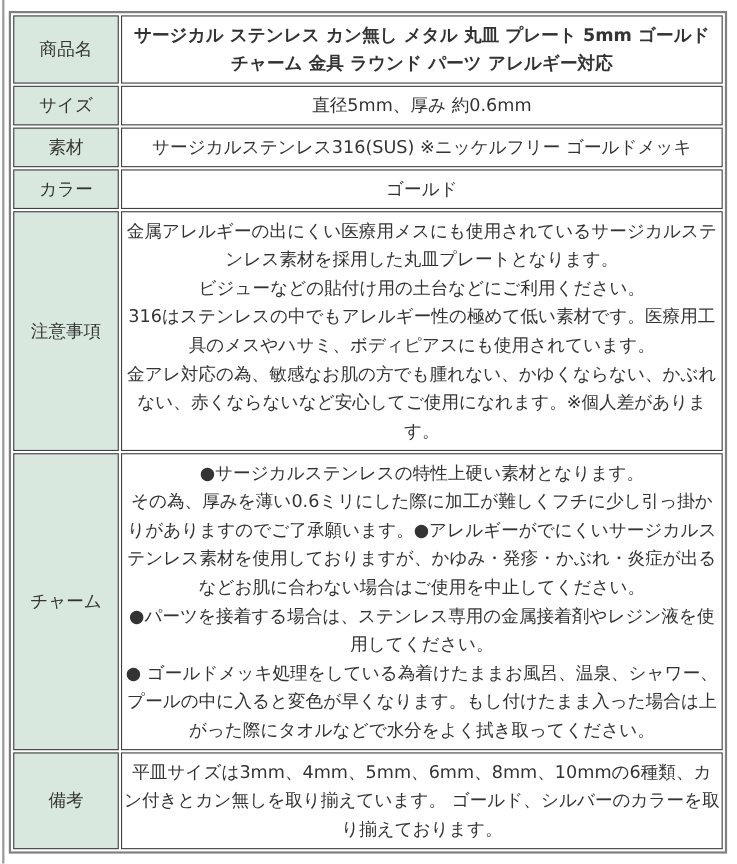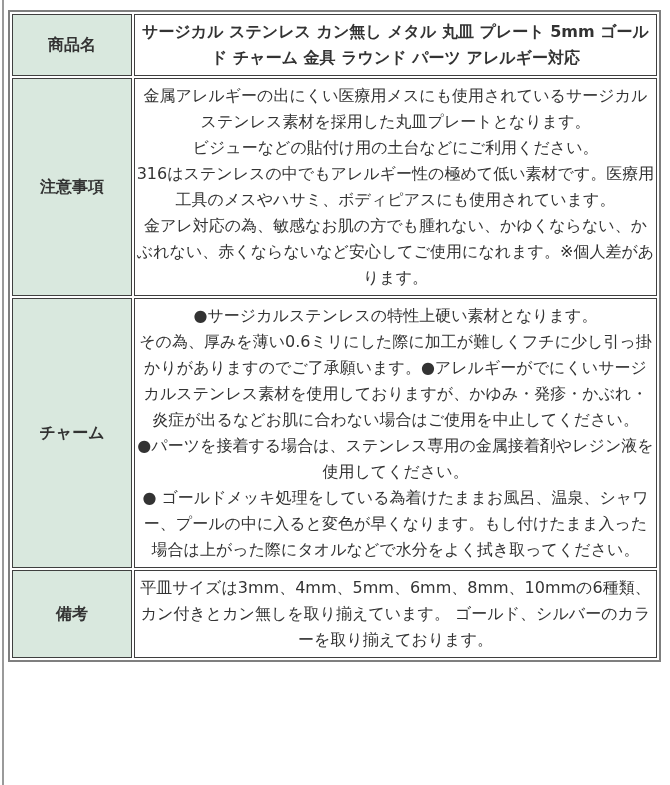--- a/index.html
+++ b/index.html
@@ -24,24 +24,24 @@
     background:var(--left-rule);
   }
   table.spec-table{
     position:absolute;left:8px;top:10px;width:653px;
     border:2px solid var(--frame);
     border-collapse:separate;border-spacing:2px;
     background:var(--page-bg);
     table-layout:fixed;
   }
   table.spec-table th{
-    width:120px;
+    width:96px;
     background:var(--header-bg);
     border:1px solid var(--cell-border);
-    font-size:16px;font-weight:bold;color:var(--text);
+    font-size:16px;font-weight:normal;color:var(--text);
     text-align:center;vertical-align:middle;
     padding:4px 2px;
   }
   table.spec-table td{
     background:var(--cell-bg);
     border:1px solid var(--cell-border);
     font-size:16px;line-height:26px;color:var(--text);
     text-align:center;vertical-align:middle;
     padding:4px 1px;
     white-space:pre-line;
@@ -54,20 +54,32 @@
 
 <div class="left-rule"></div>
 
 <table class="spec-table">
   <tbody>
     <tr>
       <th>商品名</th>
       <td class="bold">サージカル ステンレス カン無し メタル 丸皿 プレート 5mm ゴールド チャーム 金具 ラウンド パーツ アレルギー対応</td>
     </tr>
     <tr>
+      <th>サイズ</th>
+      <td>直径5mm、厚み 約0.6mm</td>
+    </tr>
+    <tr>
+      <th>素材</th>
+      <td>サージカルステンレス316(SUS) ※ニッケルフリー ゴールドメッキ</td>
+    </tr>
+    <tr>
+      <th>カラー</th>
+      <td>ゴールド</td>
+    </tr>
+    <tr>
       <th>注意事項</th>
       <td>金属アレルギーの出にくい医療用メスにも使用されているサージカルステンレス素材を採用した丸皿プレートとなります。
 ビジューなどの貼付け用の土台などにご利用ください。
 316はステンレスの中でもアレルギー性の極めて低い素材です。医療用工具のメスやハサミ、ボディピアスにも使用されています。
 金アレ対応の為、敏感なお肌の方でも腫れない、かゆくならない、かぶれない、赤くならないなど安心してご使用になれます。※個人差があります。</td>
     </tr>
     <tr>
       <th>チャーム</th>
       <td>●サージカルステンレスの特性上硬い素材となります。
 その為、厚みを薄い0.6ミリにした際に加工が難しくフチに少し引っ掛かりがありますのでご了承願います。●アレルギーがでにくいサージカルステンレス素材を使用しておりますが、かゆみ・発疹・かぶれ・炎症が出るなどお肌に合わない場合はご使用を中止してください。

